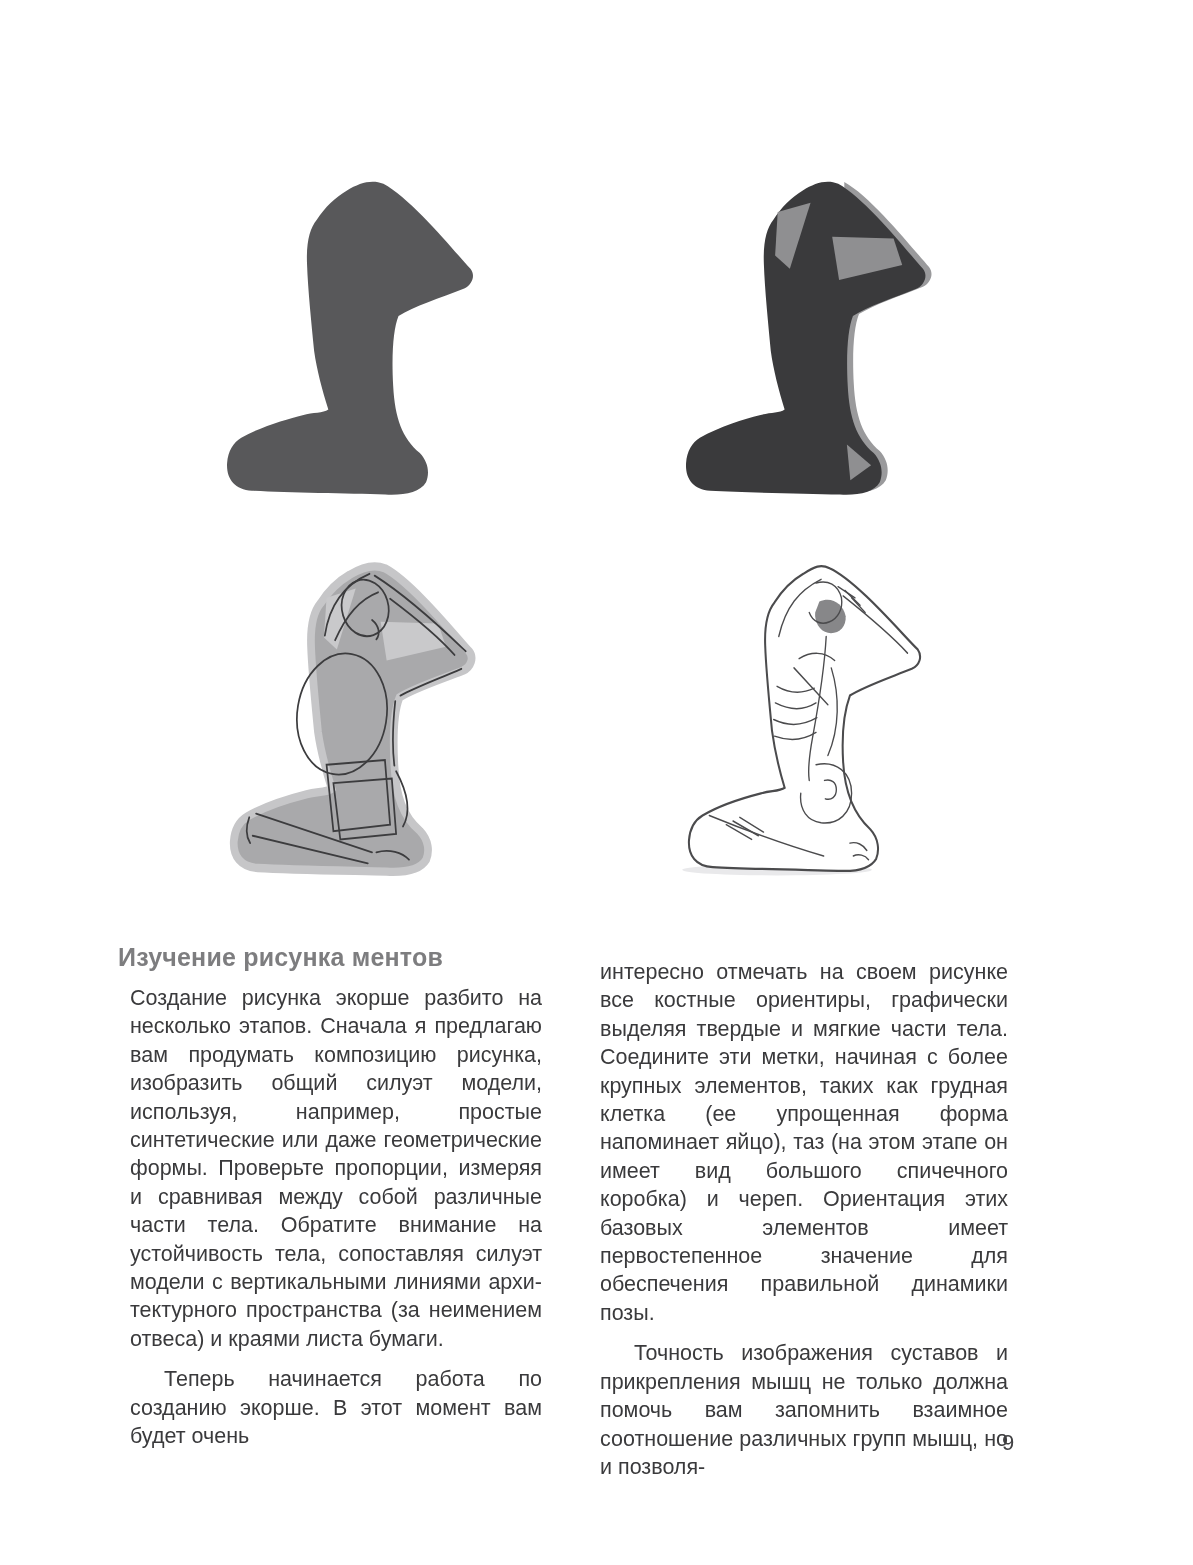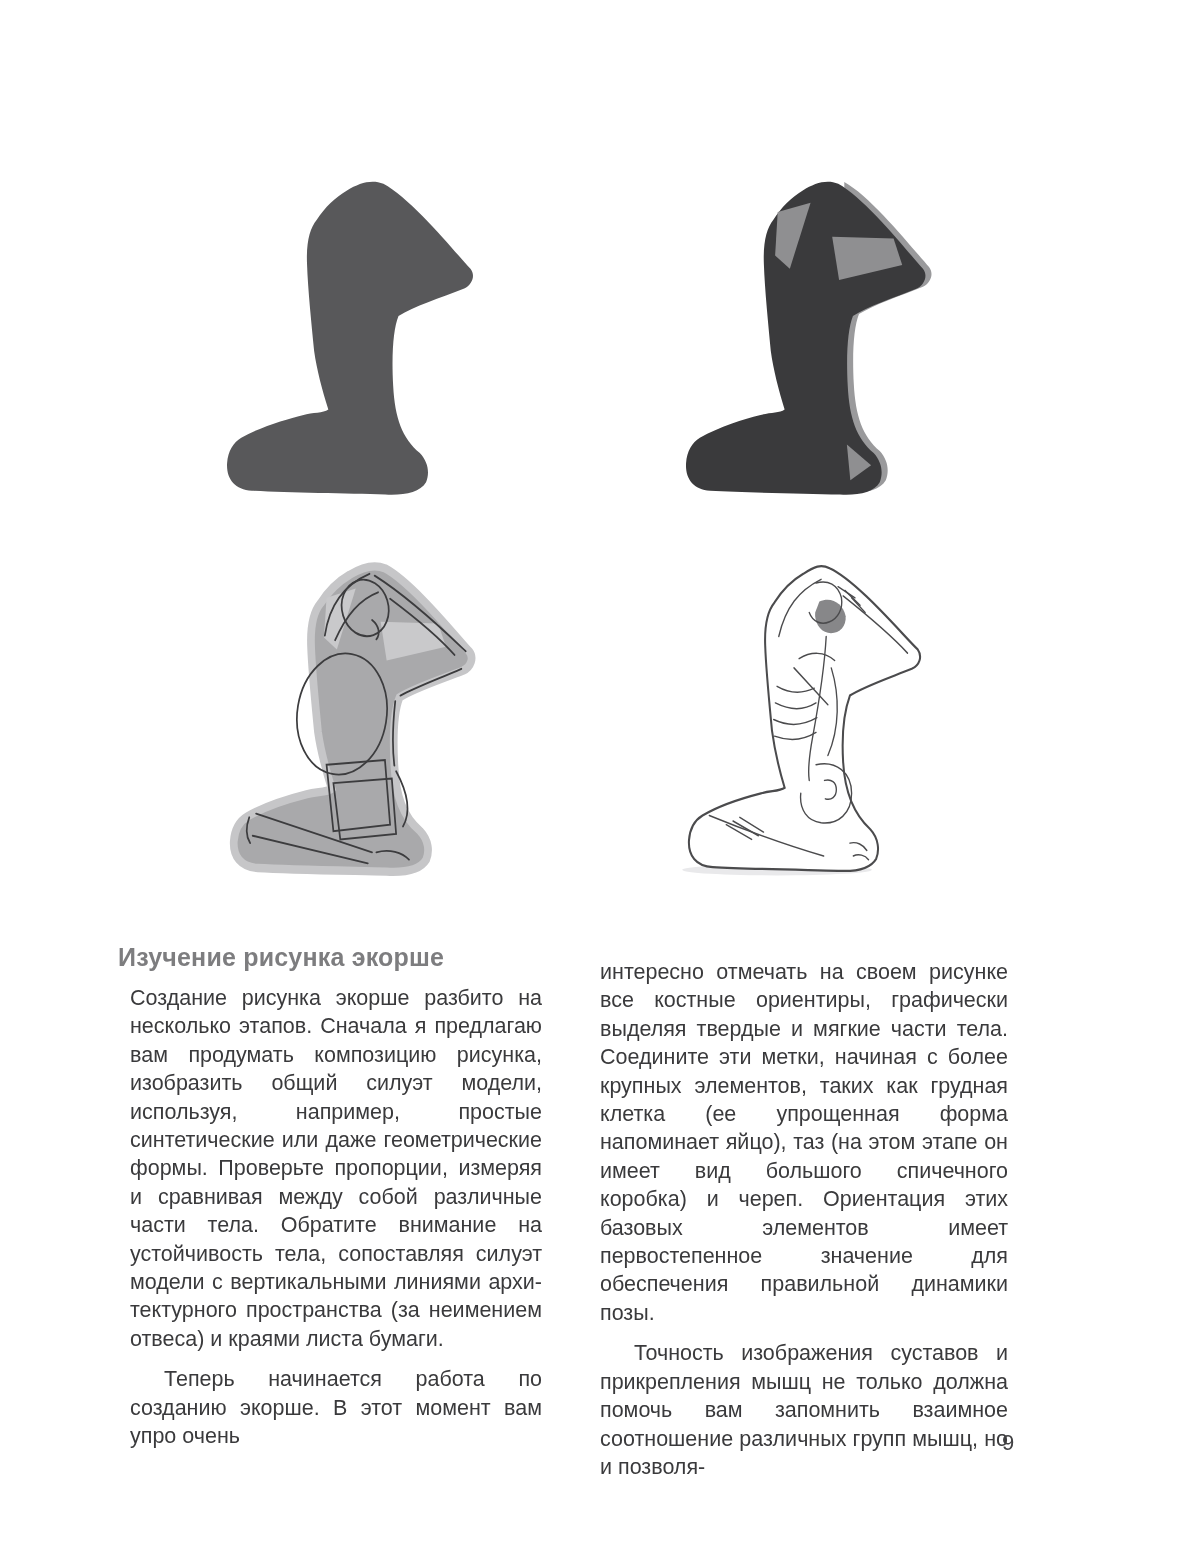--- a/index.html
+++ b/index.html
@@ -135,23 +135,23 @@
       <path d="M70,290 C110,305 160,322 205,334"></path>
       <path d="M90,300 L120,316"></path>
       <path d="M98,296 L128,312"></path>
       <path d="M106,292 L134,308"></path>
       <path d="M236,320 C244,318 252,322 256,328"></path>
       <path d="M240,334 C246,331 254,333 258,338"></path>
     </g>
   </svg>
 
   <div class="col col-left">
-    <h2 class="section-heading">Изучение рисунка экорше</h2>
+    <h2 class="section-heading">Изучение рисунка ментов</h2>
     <p>Создание рисунка экорше разбито на не­сколько этапов. Сначала я предлагаю вам продумать композицию рисунка, изобра­зить общий силуэт модели, используя, на­пример, простые синтетические или даже геометрические формы. Проверьте про­порции, измеряя и сравнивая между собой различные части тела. Обратите внимание на устойчивость тела, сопоставляя силуэт модели с вертикальными линиями архи­тектурного пространства (за неимением отвеса) и краями листа бумаги.</p>
-    <p class="indent">Теперь начинается работа по созданию экорше. В этот момент вам упро очень</p>
+    <p class="indent">Теперь начинается работа по созданию экорше. В этот момент вам будет очень</p>
   </div>
 
   <div class="col col-right">
     <p>интересно отмечать на своем рисунке все костные ориентиры, графически выделяя твердые и мягкие части тела. Соедините эти метки, начиная с более крупных эле­ментов, таких как грудная клетка (ее упро­щенная форма напоминает яйцо), таз (на этом этапе он имеет вид большого спичеч­ного коробка) и череп. Ориентация этих базовых элементов имеет первостепенное значение для обеспечения правильной динамики позы.</p>
     <p class="indent">Точность изображения суставов и при­крепления мышц не только должна помочь вам запомнить взаимное соотношение различных групп мышц, но и позволя-</p>
   </div>
 
   <div class="page-number">9</div>
 
 </div>

